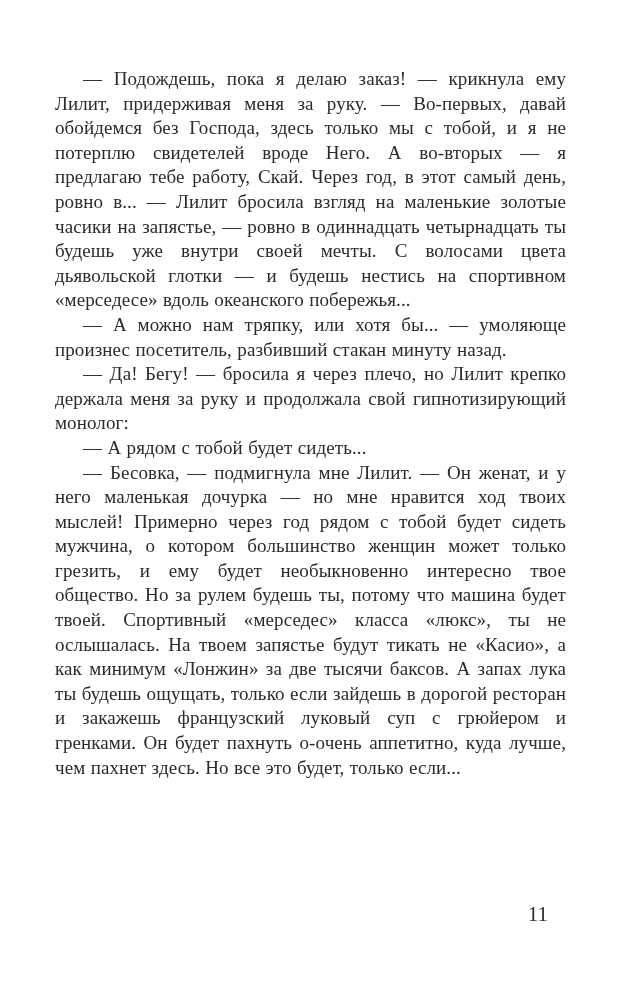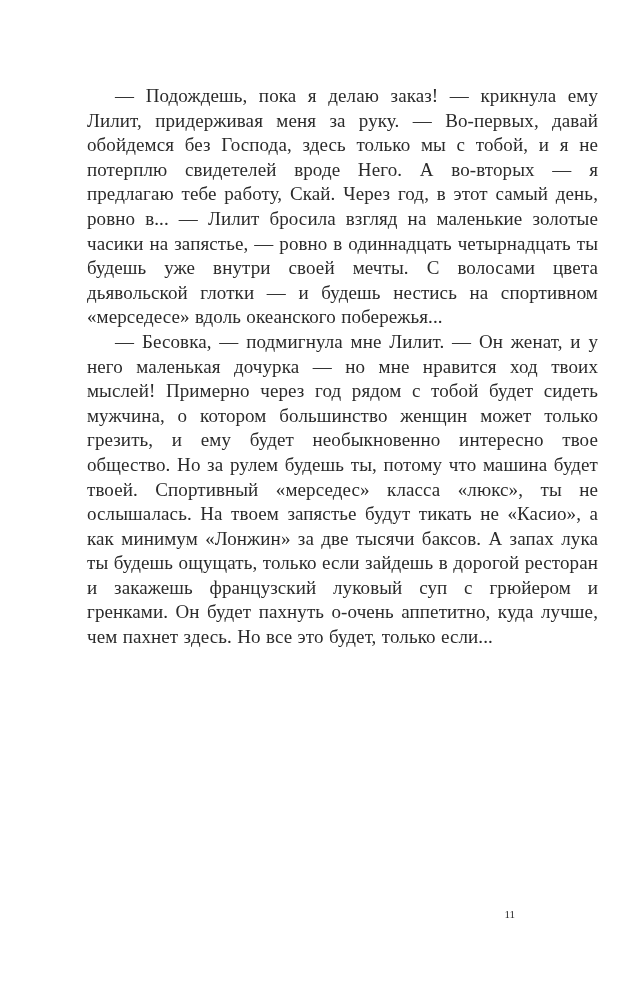--- a/index.html
+++ b/index.html
@@ -12,44 +12,46 @@
     width: 620px;
     height: 1001px;
     background: #ffffff;
     font-family: "Liberation Serif", "DejaVu Serif", serif;
     color: #2b2b2b;
     overflow: hidden;
   }
   .text-block {
     position: absolute;
     left: 55px;
-    top: 84px;
+    top: 67px;
     width: 511px;
-    margin-left: 32px;
   }
   .text-block p {
     margin: 0;
     font-size: 19px;
     line-height: 24.6px;
     text-align: justify;
     text-indent: 28px;
     letter-spacing: 0.1px;
     word-spacing: 0.5px;
   }
   .page-number {
     position: absolute;
     top: 904px;
-    right: 105px;
-    font-size: 11px;
+    right: 72px;
+    font-size: 21px;
     line-height: 20px;
     color: #2b2b2b;
   }
 </style>
 </head>
 <body>
 
 <div class="page">
   <div class="text-block">
     <p>— Подождешь, пока я делаю заказ! — крикнула ему Лилит, придерживая меня за руку. — Во-первых, давай обойдемся без Господа, здесь только мы с тобой, и я не потерплю свидетелей вроде Него. А во-вторых — я предлагаю тебе работу, Скай. Через год, в этот самый день, ровно в... — Лилит бросила взгляд на маленькие золотые часики на запястье, — ровно в одиннадцать четырнадцать ты будешь уже внутри своей мечты. С волосами цвета дьявольской глотки — и будешь нестись на спортивном «мерседесе» вдоль океанского побережья...</p>
+    <p>— А можно нам тряпку, или хотя бы... — умоляюще произнес посетитель, разбивший стакан минуту назад.</p>
+    <p>— Да! Бегу! — бросила я через плечо, но Лилит крепко держала меня за руку и продолжала свой гипнотизирующий монолог:</p>
+    <p>— А рядом с тобой будет сидеть...</p>
     <p>— Бесовка, — подмигнула мне Лилит. — Он женат, и у него маленькая дочурка — но мне нравится ход твоих мыслей! Примерно через год рядом с тобой будет сидеть мужчина, о котором большинство женщин может только грезить, и ему будет необыкновенно интересно твое общество. Но за рулем будешь ты, потому что машина будет твоей. Спортивный «мерседес» класса «люкс», ты не ослышалась. На твоем запястье будут тикать не «Касио», а как минимум «Лонжин» за две тысячи баксов. А запах лука ты будешь ощущать, только если зайдешь в дорогой ресторан и закажешь французский луковый суп с грюйером и гренками. Он будет пахнуть о-очень аппетитно, куда лучше, чем пахнет здесь. Но все это будет, только если...</p>
   </div>
   <div class="page-number">11</div>
 </div>
 
 </body></html>

